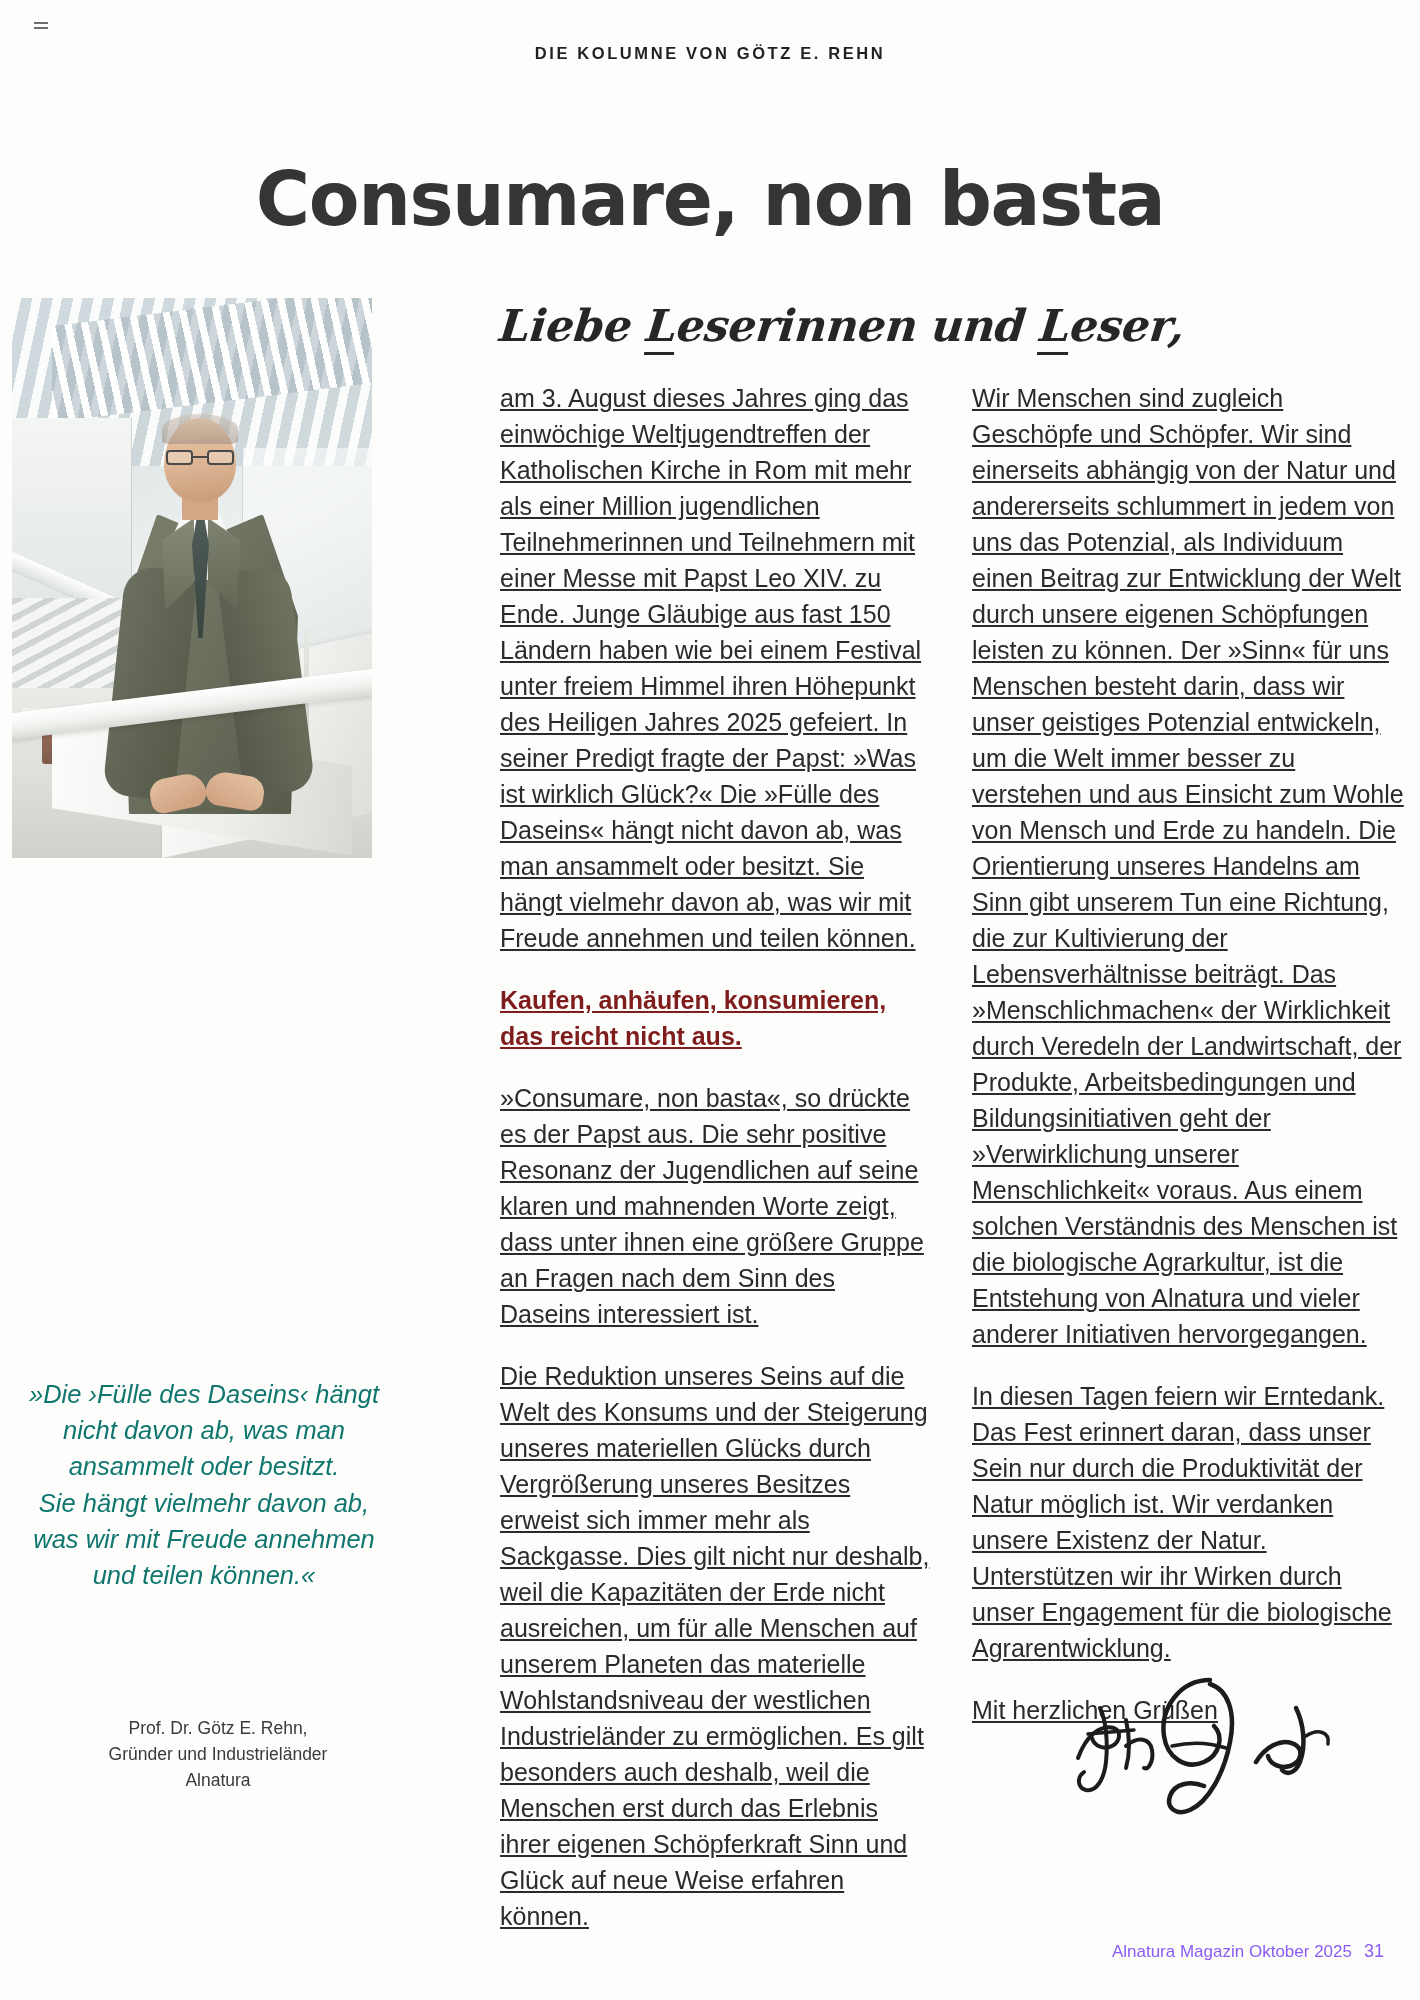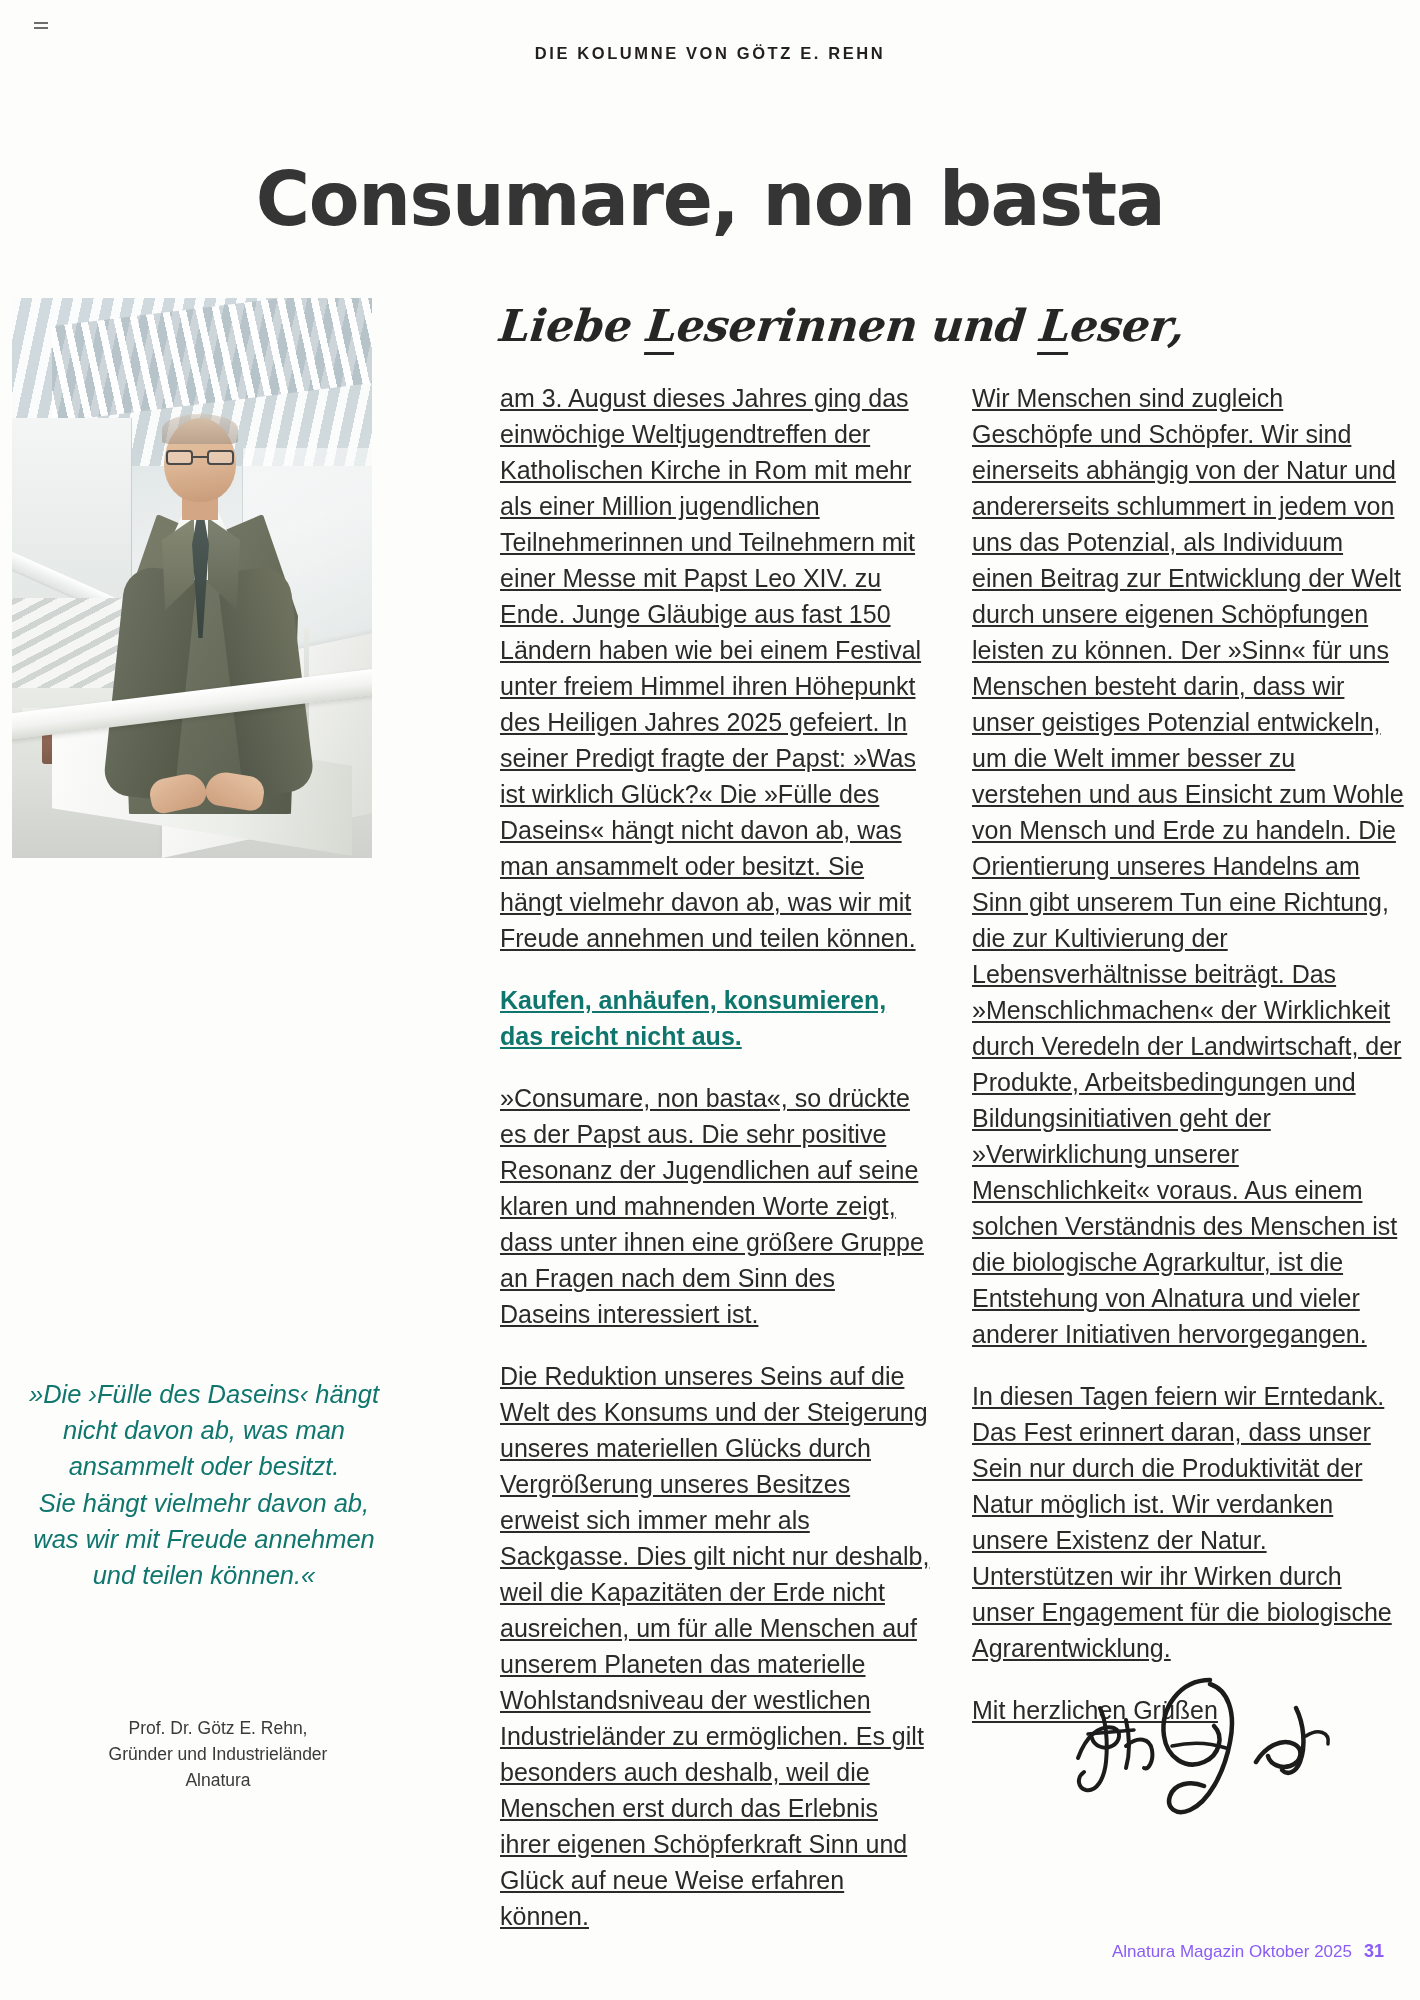--- a/index.html
+++ b/index.html
@@ -294,21 +294,21 @@
     color: #2a2a2a;
     text-align: left;
   }
   .col-mid { left: 500px; }
   .col-right { left: 972px; }
 
   .col p { margin: 0 0 26px 0; text-decoration: underline; }
   .col p:last-child { margin-bottom: 16px; }
   .col .subhead {
     font-weight: 700;
-    color: #0f766e;
+    color: #7f1d1d;
     margin-bottom: 26px;
   }
 
   .closing { margin-top: 4px; }
 
   
   .signature {
     position: absolute;
     left: 1060px;
     top: 1650px;
@@ -320,21 +320,21 @@
   .footer {
     position: absolute;
     right: 36px;
     bottom: 38px;
     font-size: 17px;
     color: #8b5cf6;
     display: flex;
     align-items: baseline;
     gap: 12px;
   }
-  .footer .pageno { font-weight: 700; font-size: 18px; margin-top: 16px; }
+  .footer .pageno { font-weight: 400; font-size: 18px; margin-top: 16px; }
 </style>
 </head>
 <body>
 
 <div class="page">
 
   <div class="crop-tick">
     <i></i>
       <i></i>
   </div>

